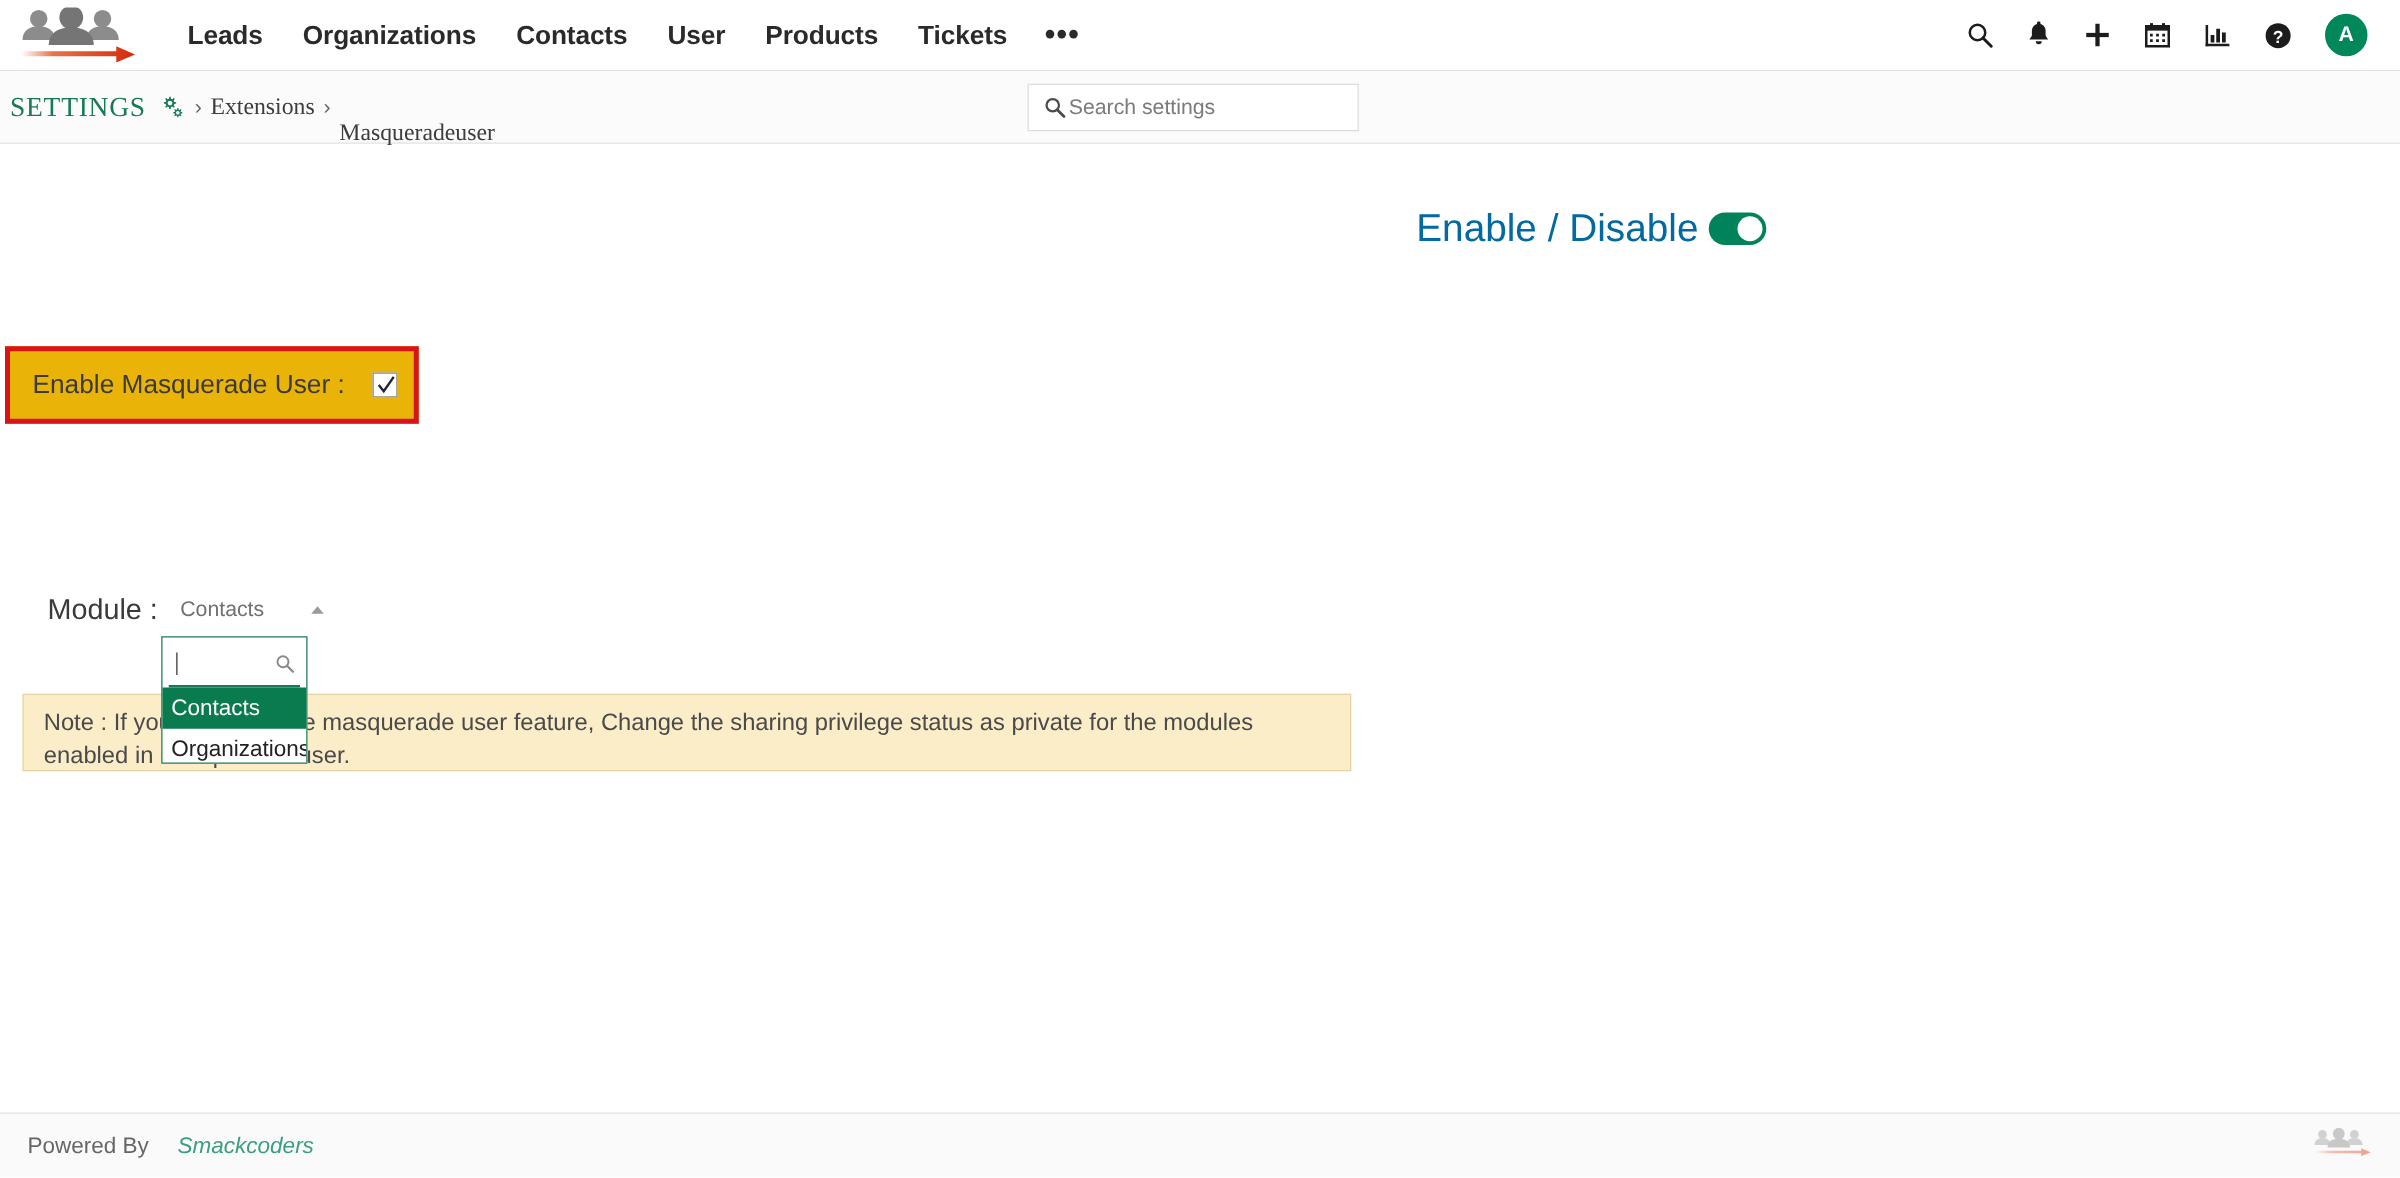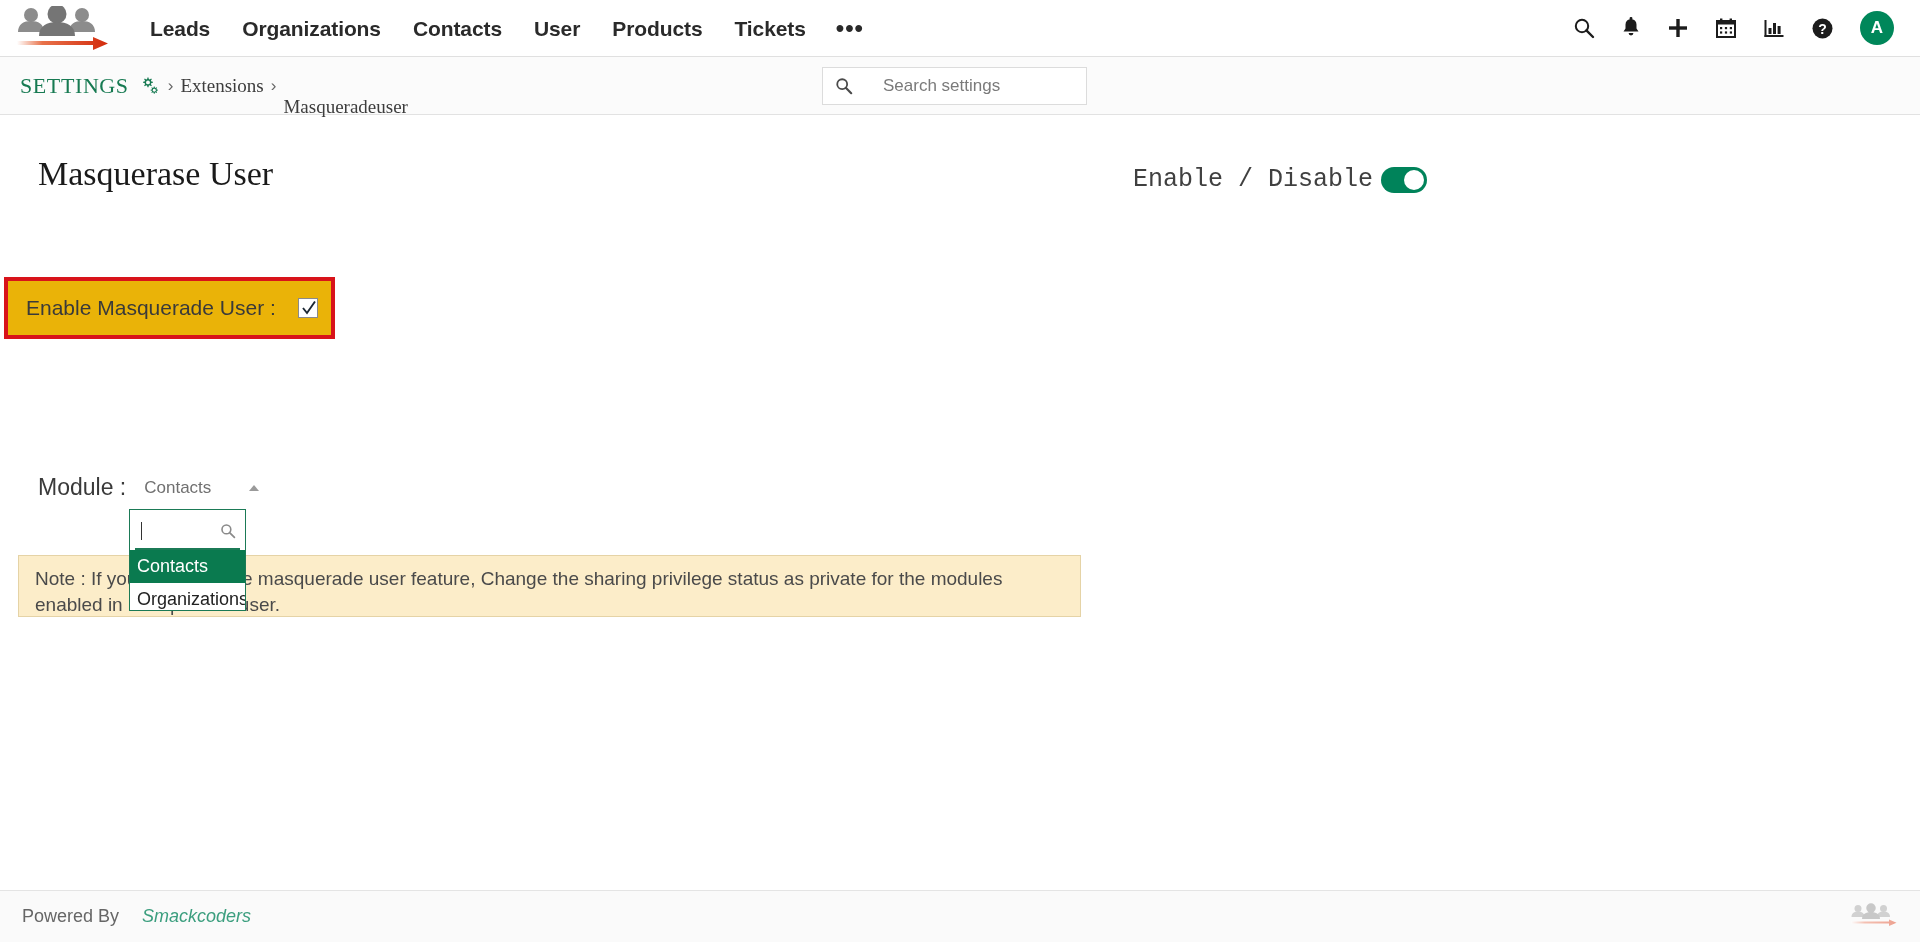--- a/index.html
+++ b/index.html
@@ -53,62 +53,62 @@
     font-family: "Liberation Sans", sans-serif;
   }
 
   
   .settingsbar {
     position: absolute; top: 57px; left: 0; width: 1920px; height: 58px;
     background: #fbfbfb; border-bottom: 1px solid #e2e2e2;
     display: flex; align-items: center;
   }
   .settings-label {
-    margin-left: 20px;
+    margin-left: 8px;
     font-family: "Liberation Serif", serif;
     font-size: 22px; color: #177a52; letter-spacing: 0.6px;
     cursor: pointer;
   }
   .gears-icon { margin-left: 10px; display: flex; align-items: center; cursor: pointer; }
   .crumb-sep { color: #666; font-size: 17px; margin: 0 7px; }
   .crumb {
     font-size: 19px; color: #3d3d3d; cursor: pointer;
     font-family: Liberation Serif, serif;
   }
   .crumb.last { color: #3d3d3d; margin-top: 43px; }
 
   .search-settings {
     position: absolute; left: 822px; top: 10px;
     width: 265px; height: 38px;
     background: #ffffff; border: 1px solid #dcdcdc;
     display: flex; align-items: center; padding-left: 12px;
   }
   .search-settings input {
     border: none; outline: none; background: transparent;
-    font-size: 17px; color: #555; margin-left: 28px;
+    font-size: 17px; color: #555; margin-left: 0;
     width: 200px; font-family: "Liberation Sans", sans-serif;
   }
   .search-settings input::placeholder { color: #7a7a7a; }
 
   
   .content { position: absolute; top: 115px; left: 0; width: 1920px; height: 800px; }
 
   .page-title {
     position: absolute; left: 38px; top: 40px;
     font-family: "Liberation Serif", serif;
     font-size: 34px; color: #1a1a1a; font-weight: normal;
   }
 
   .enable-disable-wrap {
     position: absolute; left: 1133px; top: 50px;
     display: flex; align-items: center; gap: 8px;
   }
   .enable-disable-label {
-    font-family: Liberation Mono, monospace;
-    font-size: 25px; color: #404040;
+    font-family: Liberation Sans, sans-serif;
+    font-size: 31px; color: #0369a1;
   }
   .toggle {
     width: 46px; height: 26px; border-radius: 13px;
     background: #00835a; position: relative; cursor: pointer;
     flex: 0 0 auto;
   }
   .toggle .knob {
     position: absolute; top: 3px; right: 3px;
     width: 20px; height: 20px; border-radius: 50%;
     background: #ffffff;
@@ -318,21 +318,20 @@
       <svg width="18" height="18" viewBox="0 0 20 20">
         <circle cx="8" cy="8" r="5.5" fill="none" stroke="#4a4a4a" stroke-width="2"></circle>
         <line x1="12" y1="12" x2="18" y2="18" stroke="#4a4a4a" stroke-width="2.4" stroke-linecap="round"></line>
       </svg>
       <input type="text" placeholder="Search settings" style="">
     </div>
   </div>
 
   <div class="content">
 
-    <div class="page-title">Masquerase User</div>
 
     <div class="enable-disable-wrap">
       <span class="enable-disable-label">Enable / Disable</span>
       <div class="toggle">
         <div class="knob"></div>
       </div>
     </div>
 
     <div class="redbox">
       <div class="redbox-inner">

